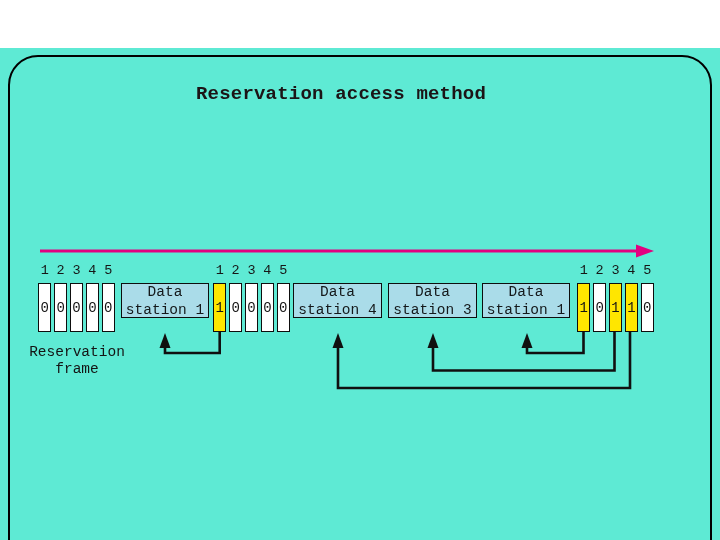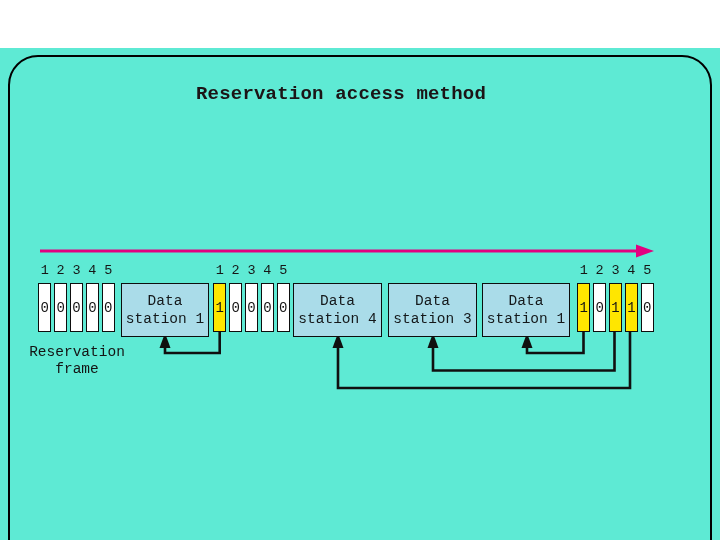--- a/index.html
+++ b/index.html
@@ -28,21 +28,21 @@
     display:flex;justify-content:space-between;
   }
   .cell{
     box-sizing:border-box;flex:0 0 13.4px;height:49px;
     border:1.6px solid #0d0d0d;background:#ffffff;
     display:flex;align-items:center;justify-content:center;
     font-size:14px;color:#141414;
   }
   .cell.hl{background:#ffe600;}
   .station{
-    box-sizing:border-box;position:absolute;top:235px;height:54px;
+    box-sizing:border-box;position:absolute;top:235px;height:35px;
     border:1.6px solid #0d0d0d;background:#aadce9;
     display:flex;align-items:center;justify-content:center;text-align:center;
   }
   .station-label{
     font-size:14.5px;line-height:18px;color:#14181a;white-space:pre-line;
   }
   .res-label{
     position:absolute;left:14px;top:296px;width:126px;text-align:center;
     font-size:14.5px;line-height:16.5px;color:#141414;white-space:pre-line;
   }

